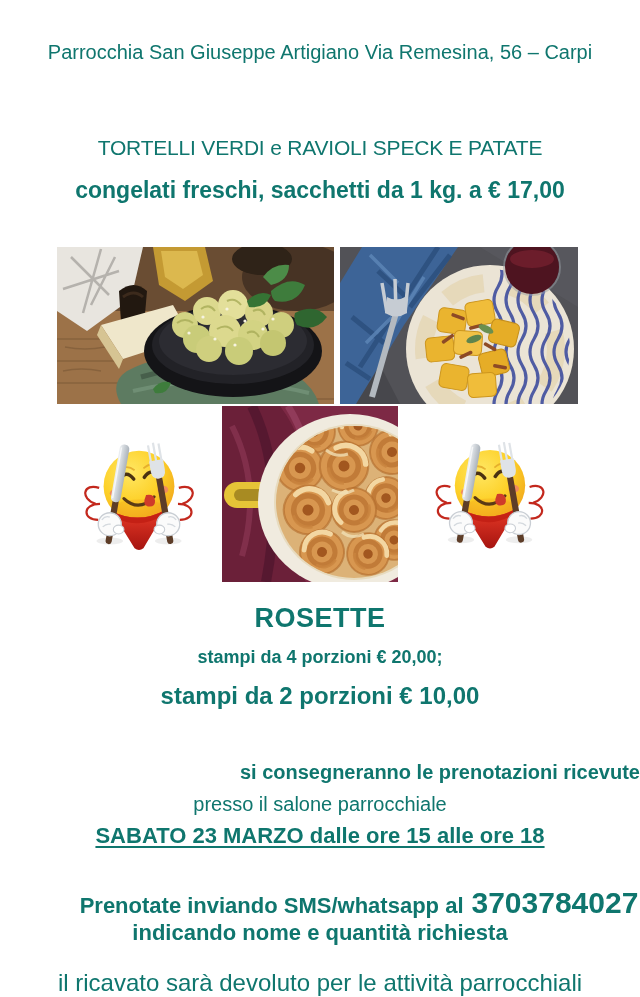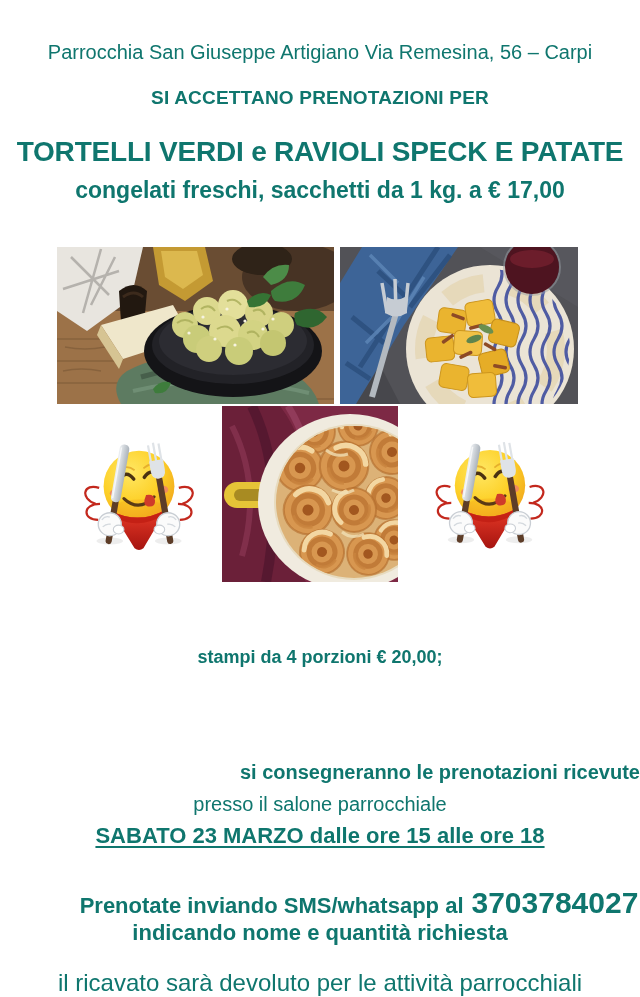--- a/index.html
+++ b/index.html
@@ -8,21 +8,21 @@
     width:640px;height:997px;
     background:#ffffff;
     font-family:"Liberation Sans", sans-serif;
     color:#0f766e;
     overflow:hidden;
     margin-top:14px;
   }
   .line{position:absolute;left:0;width:100%;text-align:center;white-space:nowrap;}
   .address        {top:27px;  font-size:20px;font-weight:400;}
   .subtitle       {top:73px;  font-size:19px;font-weight:700;letter-spacing:.2px;}
-  .title          {top:122px; font-size:28px;font-weight:700;letter-spacing:-.2px;}
+  .title          {top:122px; font-size:21px;font-weight:400;letter-spacing:-.2px;}
   .priceline      {top:163px; font-size:23px;font-weight:700;}
   .rosette-title  {top:589px; font-size:27px;font-weight:700;letter-spacing:.5px;}
   .stampi1        {top:633px; font-size:18px;font-weight:700;}
   .stampi2        {top:668px; font-size:24px;font-weight:700;}
   .pickup1        {top:747px; font-size:20px;font-weight:700;text-align:right;}
   .pickup2        {top:779px; font-size:20px;font-weight:400;}
   .pickup3        {top:809px; font-size:22px;font-weight:700;text-decoration:underline;text-decoration-thickness:2px;text-underline-offset:3px;}
   .booking        {top:864px; font-size:22px;font-weight:700;line-height:49px;padding-left:39px;}
   .booking .phone {font-size:30px;font-weight:700;padding-left:8px;}
   .booking2       {top:906px; font-size:22px;font-weight:700;}
@@ -95,21 +95,20 @@
         <circle r="22" fill="none" stroke="#b06a2c" stroke-width="2" opacity=".6"></circle>
         <path d="M-16,-8 a18,18 0 0 1 30,-6" stroke="#f3d7a2" stroke-width="5" fill="none" stroke-linecap="round"></path>
         <circle r="13" fill="none" stroke="#bd7534" stroke-width="5" opacity=".85"></circle>
         <circle r="5" fill="#a2571f"></circle>
         <path d="M-10,10 a14,14 0 0 0 20,2" stroke="#c9853e" stroke-width="3" fill="none" opacity=".8"></path>
       </g>
     </defs>
   </svg>
 
   <div class="line address">Parrocchia San Giuseppe Artigiano Via Remesina, 56 – Carpi</div>
-  <div class="line subtitle">SI ACCETTANO PRENOTAZIONI PER</div>
   <div class="line title">TORTELLI VERDI e RAVIOLI SPECK E PATATE</div>
   <div class="line priceline">congelati freschi, sacchetti da 1 kg. a € 17,00</div>
 
   <svg class="photo photo-left" viewBox="0 0 277 157">
     <rect width="277" height="157" fill="#9c7248"></rect>
     <rect width="277" height="64" fill="#6a4d33"></rect>
     <ellipse cx="30" cy="20" rx="50" ry="28" fill="#57402b"></ellipse>
     <ellipse cx="240" cy="30" rx="55" ry="34" fill="#473324"></ellipse>
     <ellipse cx="205" cy="12" rx="30" ry="16" fill="#2f2318"></ellipse>
     <path d="M96,0 h52 l8,34 -28,20 -26,-16 z" fill="#c49a33"></path>
@@ -249,21 +248,23 @@
       <use href="#rosette-roll" transform="translate(100 146) rotate(-20)"></use>
       <use href="#rosette-roll" transform="translate(146 148) rotate(50) scale(.95)"></use>
       <path d="M104,44 q10,8 22,4 M110,84 q12,6 22,0 M120,126 q10,8 22,2" stroke="#f0dfb4" stroke-width="3" fill="none" opacity=".8"></path>
     </g>
   </svg>
 
   <svg class="photo emoji-right" viewBox="0 0 150 140">
     <use href="#hungry-emoji"></use>
   </svg>
 
+  <div class="line rosette-title">ROSETTE</div>
   <div class="line stampi1">stampi da 4 porzioni € 20,00;</div>
+  <div class="line stampi2">stampi da 2 porzioni € 10,00</div>
 
   <div class="line pickup1">si consegneranno le prenotazioni ricevute</div>
   <div class="line pickup2">presso il salone parrocchiale</div>
   <div class="line pickup3">SABATO 23 MARZO dalle ore 15 alle ore 18</div>
 
   <div class="line booking">
     <span>Prenotate inviando SMS/whatsapp al</span><span class="phone">3703784027</span>
   </div>
   <div class="line booking2">indicando nome e quantità richiesta</div>
 

